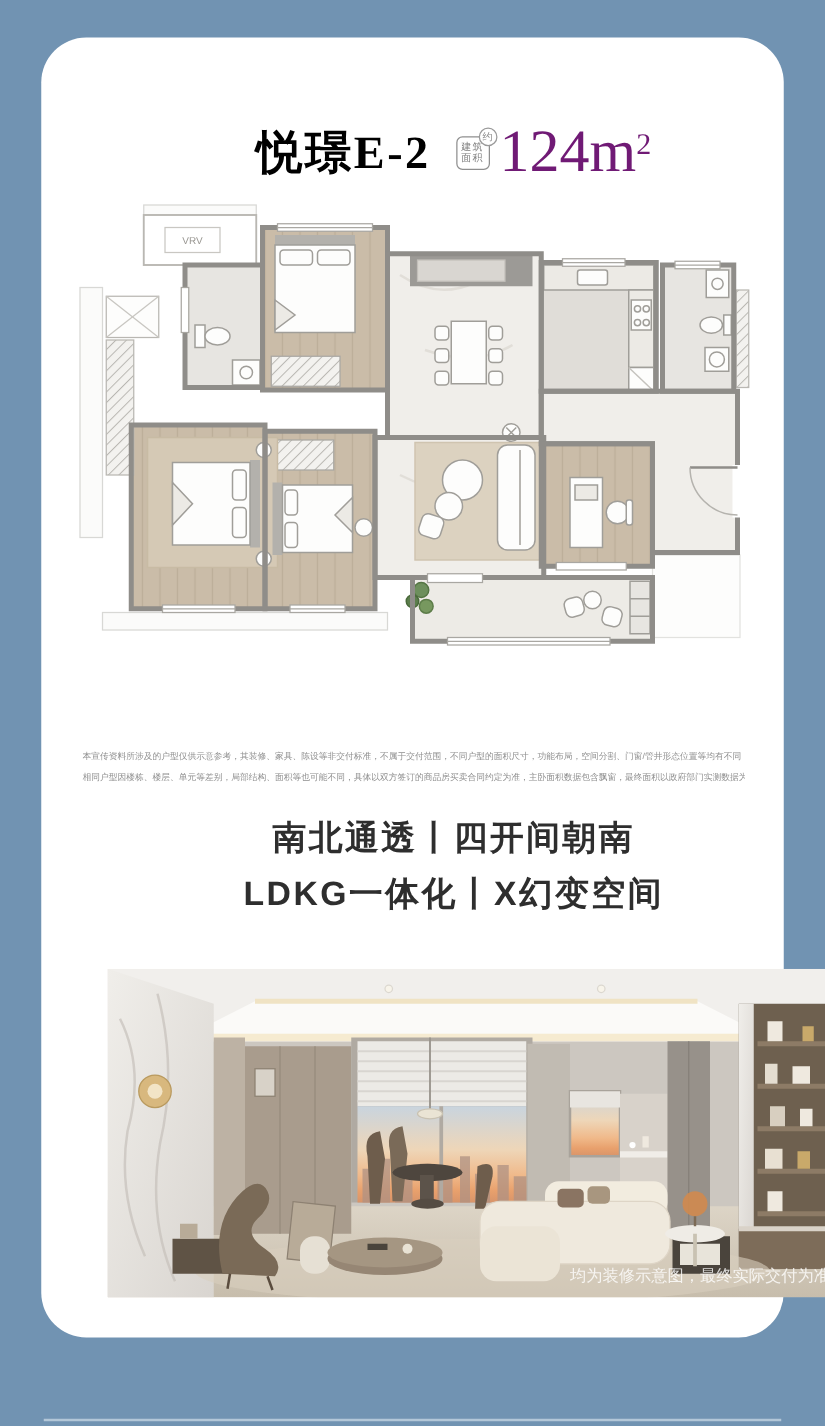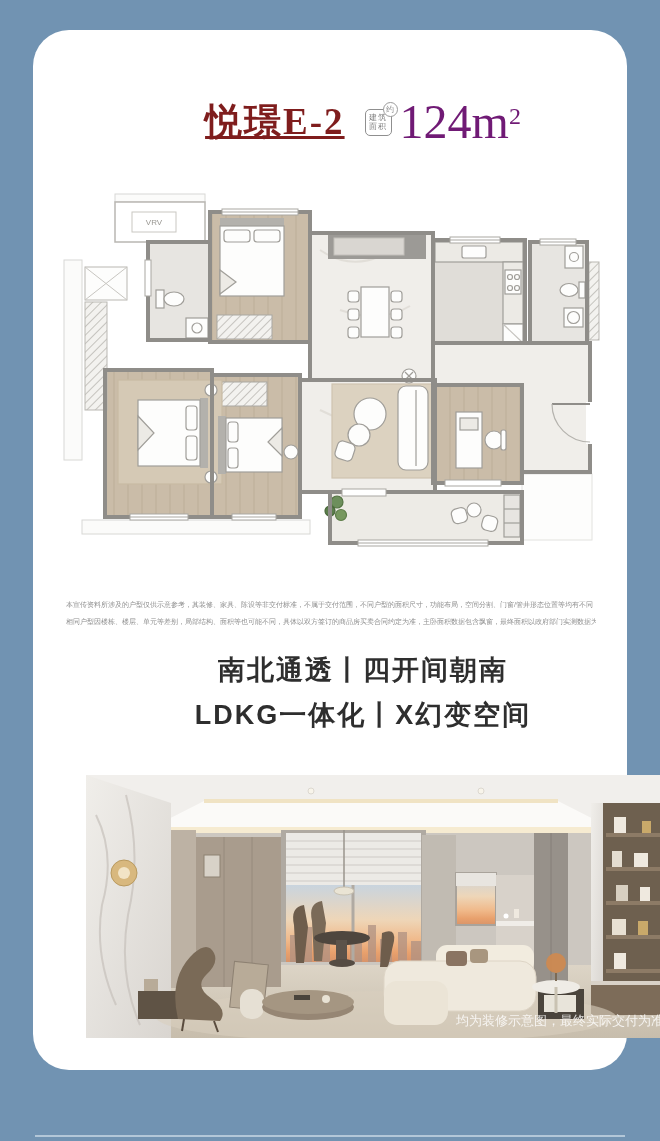--- a/index.html
+++ b/index.html
@@ -12,39 +12,39 @@
     position:absolute;left:33px;top:30px;width:594px;height:1040px;
     background:#ffffff;border-radius:36px;
   }
   
   .title-row{
     position:absolute;left:0;top:62px;width:660px;height:60px;
     display:flex;justify-content:center;align-items:center;gap:20px;
   }
   .plan-title{
     font-family:"Liberation Serif","DejaVu Serif",serif;
-    font-size:37px;font-weight:700;color:#7f1d1d;letter-spacing:2px;margin:0;text-decoration:underline;
+    font-size:37px;font-weight:700;color:#000000;letter-spacing:2px;margin:0;
   }
   .area-wrap{display:flex;align-items:center;gap:8px;}
   .area-badge{
     position:relative;width:27px;height:27px;border:1.5px solid #8f8f8f;
     border-radius:5px;box-sizing:border-box;padding-top:3px;
     font-size:8px;line-height:9px;text-align:center;color:#7c7c7c;letter-spacing:1px;
   }
   .approx-bubble{
     position:absolute;right:-7px;top:-8px;width:13px;height:13px;border:1px solid #9a9a9a;
     border-radius:50%;background:#fff;font-size:8px;line-height:13px;color:#8a8a8a;letter-spacing:0;
   }
   .area-value{
     font-family:"Liberation Serif","DejaVu Serif",serif;
     font-size:48px;color:#701a75;line-height:1;
   }
   .area-sup{font-size:24px;vertical-align:14px;}
   
-  .floorplan{position:absolute;left:27px;top:160px;width:540px;height:382px;}
+  .floorplan{position:absolute;left:27px;top:130px;width:540px;height:382px;}
   
   .disclaimer{position:absolute;left:33px;top:566px;width:530px;height:38px;overflow:hidden;}
   .disclaimer-inner{
     width:1060px;transform:scale(0.5);transform-origin:0 0;
     font-size:14px;line-height:34px;color:#8f8f8f;white-space:nowrap;
   }
   
   .taglines{position:absolute;left:0;top:618px;width:660px;text-align:center;}
   .tagline{
     font-size:27px;font-weight:600;color:#2e2e2e;letter-spacing:2px;line-height:45px;margin:0;

